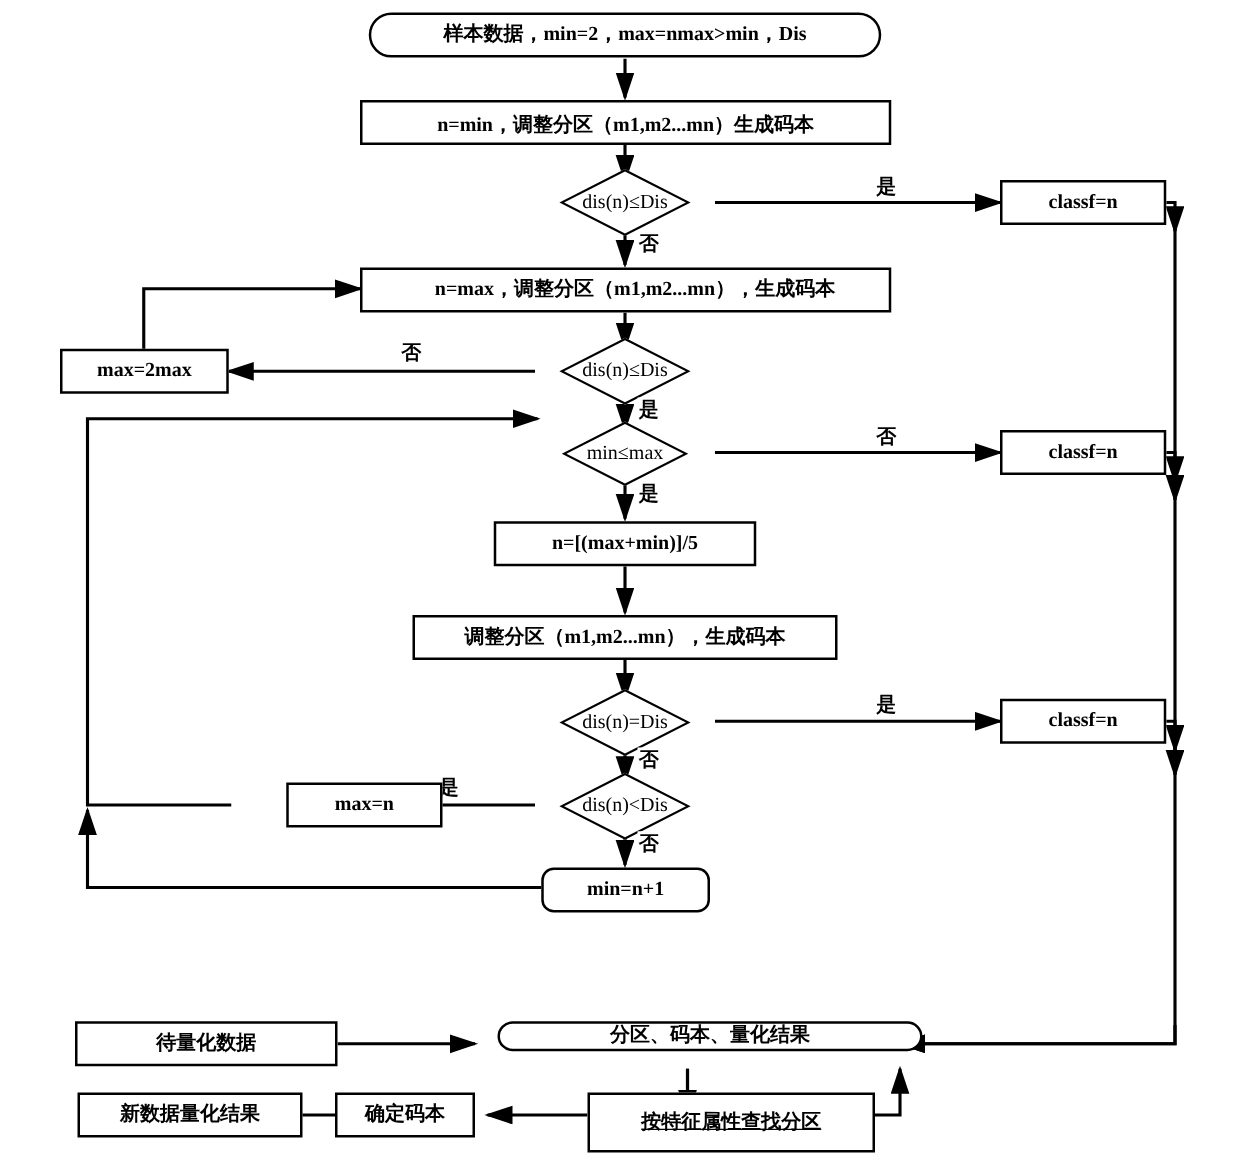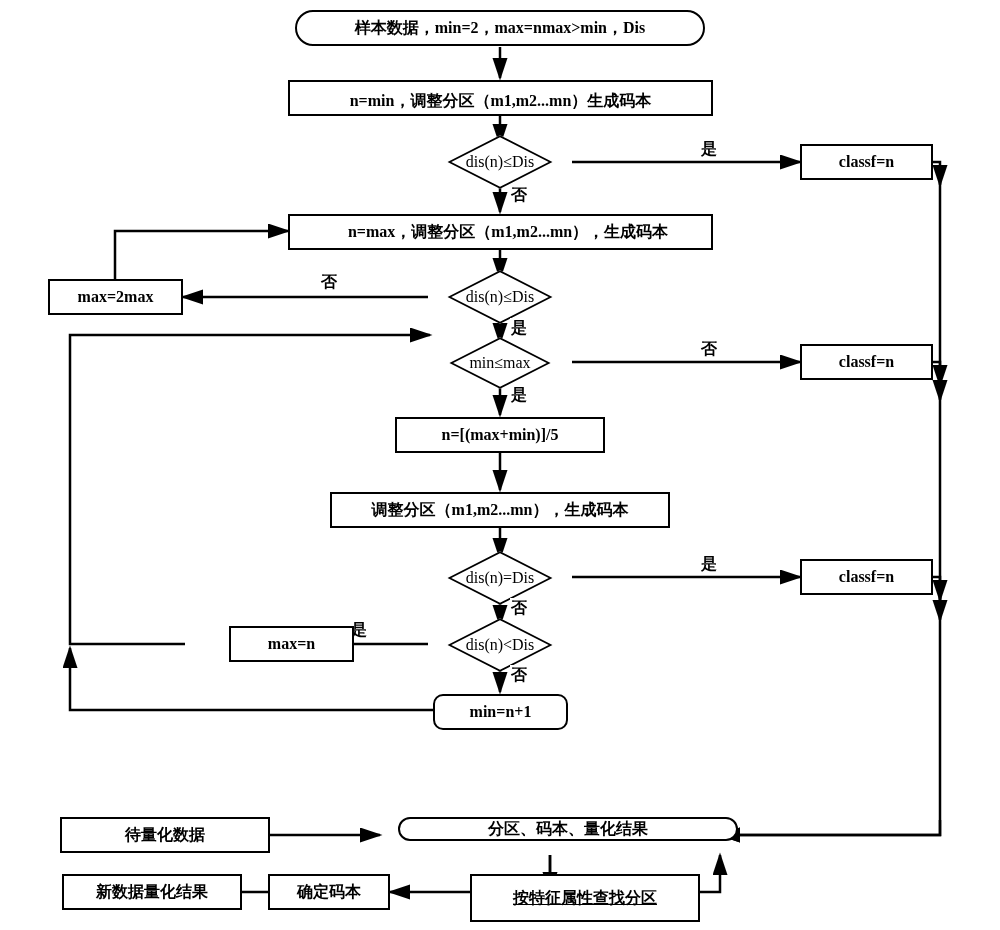--- a/index.html
+++ b/index.html
@@ -224,18 +224,18 @@
   <span>待量化数据</span>
 </div>
 
 <div class="node terminator" style="left:398px; top:817px; width:340px; height:24px;">
   <span>分区、码本、量化结果</span>
 </div>
 
 <div class="node rect" style="left:30px; top:874px; width:180px; height:36px;margin-left:32px;">
   <span>新数据量化结果</span>
 </div>
-<div class="node rect" style="left:268px; top:874px; width:122px; height:36px;">
+<div class="node rect" style="left:268px; top:874px; width:112px; height:36px;">
   <span>确定码本</span>
 </div>
 <div class="node rect" style="left:470px; top:874px; width:230px; height:48px;text-decoration:underline;">
   <span>按特征属性查找分区</span>
 </div>
 
 </body></html>

